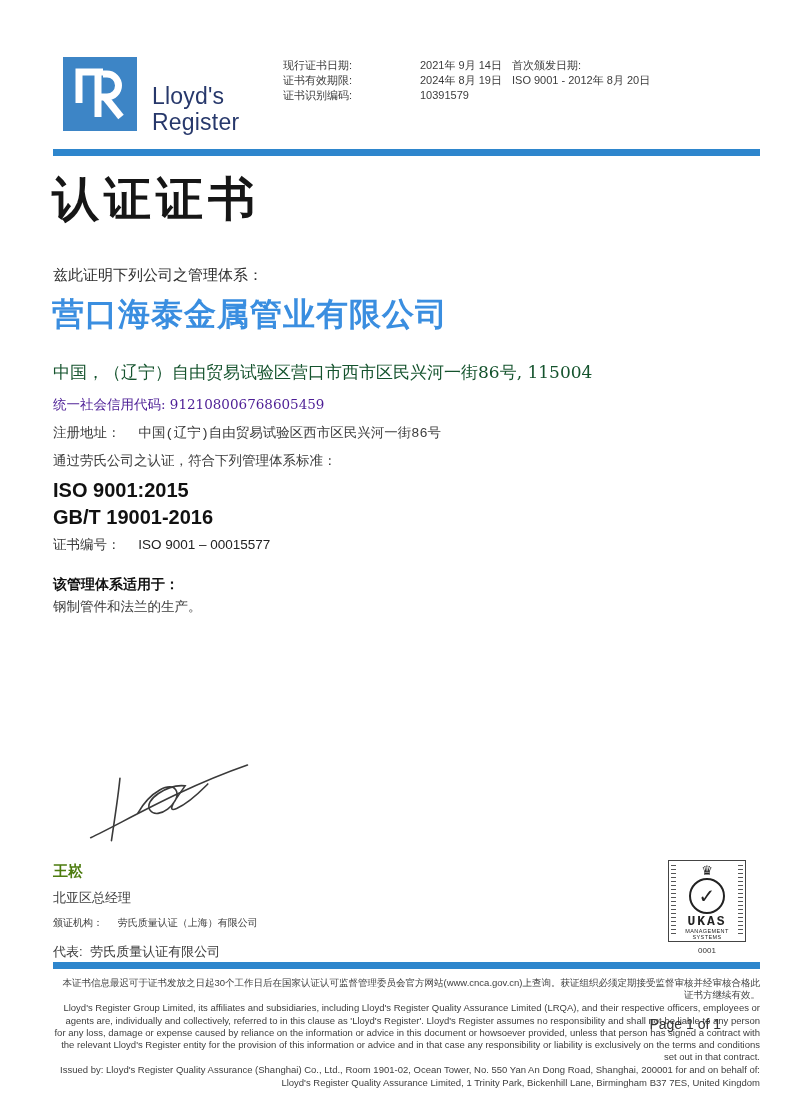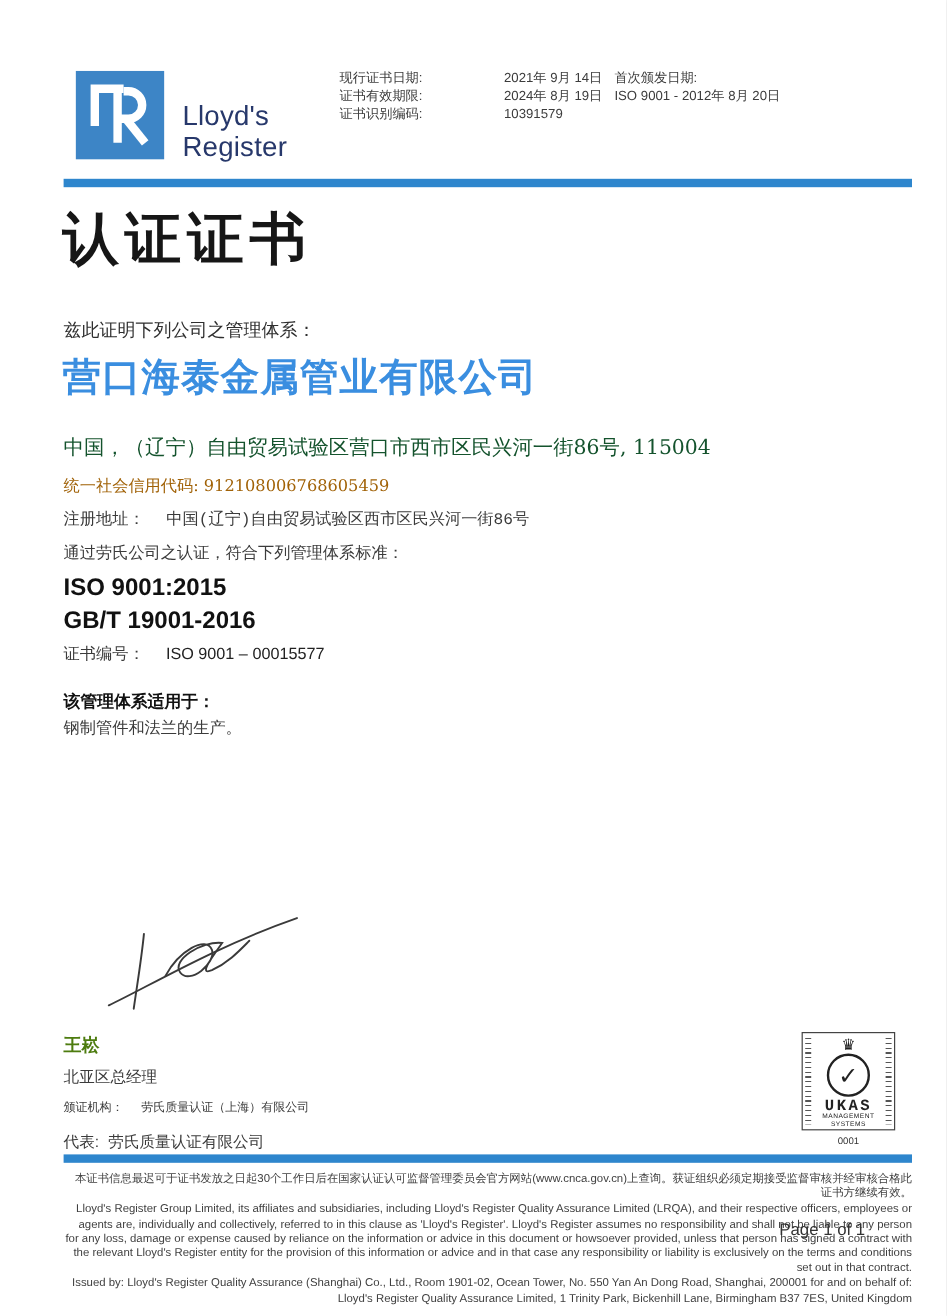--- a/index.html
+++ b/index.html
@@ -7,37 +7,37 @@
     position:relative;
     width:789px;height:1097px;
     background:#ffffff;
     margin:0 auto;
     font-family:"Liberation Sans","DejaVu Sans",sans-serif;
     color:#333;
     overflow:hidden;
     box-shadow:0 0 4px rgba(0,0,0,.2);
   }
   
-  .logo-row{position:absolute;top:57px;left:63px;display:flex;align-items:center;}
+  .logo-row{position:absolute;top:57px;left:63px;display:flex;align-items:flex-start;}
   .logo-square{width:74px;height:74px;display:block;}
   .brand{margin-left:15px;margin-top:26px;font-size:23px;line-height:26px;color:#27386b;font-weight:400;letter-spacing:.2px;}
   .hdr-info{position:absolute;top:58px;left:283px;font-size:11px;line-height:15px;color:#3c3c3c;}
   .hdr-info .row{display:flex;}
   .hdr-info .lbl{width:137px;}
   .hdr-info-right{position:absolute;top:58px;left:512px;font-size:11px;line-height:15px;color:#3c3c3c;}
   .bar{position:absolute;left:53px;right:29px;height:7px;background:#2e86cd;}
   .bar1{top:149px;}
   .bar2{top:962px;}
   
   .title{position:absolute;top:168px;left:52px;font-family:"DejaVu Serif","Liberation Serif",serif;
          font-size:47px;font-weight:600;color:#161616;letter-spacing:5px;}
   .intro{position:absolute;top:266px;left:53px;font-family:"DejaVu Serif","Liberation Serif",serif;font-size:15px;color:#2e2e2e;}
   .company-name{position:absolute;top:293px;left:52px;font-size:32px;font-weight:700;color:#3a8ee0;letter-spacing:1px;}
   .addr{position:absolute;top:361px;left:53px;font-family:"DejaVu Serif","Liberation Serif",serif;font-size:17px;color:#14532d;text-align:right;}
-  .credit{position:absolute;top:396px;left:53px;font-family:"DejaVu Serif","Liberation Serif",serif;font-size:13.5px;color:#a16207;}
+  .credit{position:absolute;top:396px;left:53px;font-family:"DejaVu Serif","Liberation Serif",serif;font-size:13.5px;color:#4c1d95;}
   .regaddr{position:absolute;top:424px;left:53px;font-family:Liberation Mono, monospace;font-size:13.5px;color:#3b3b3b;}
   .regaddr .lbl{margin-right:10px;}
   .approval{position:absolute;top:452px;left:53px;font-family:"DejaVu Serif","Liberation Serif",serif;font-size:13.5px;color:#3b3b3b;}
   .standards{position:absolute;top:477px;left:53px;font-size:20px;font-weight:700;color:#111;line-height:27px;}
   .certno{position:absolute;top:536px;left:53px;font-size:13.5px;color:#3b3b3b;}
   .certno .val{margin-left:14px;color:#222;}
   .scope-h{position:absolute;top:576px;left:53px;font-size:14px;font-weight:700;color:#111;}
   .scope-t{position:absolute;top:598px;left:53px;font-family:"DejaVu Serif","Liberation Serif",serif;font-size:13.5px;color:#3b3b3b;}
   
   .sig{position:absolute;top:750px;left:85px;}

